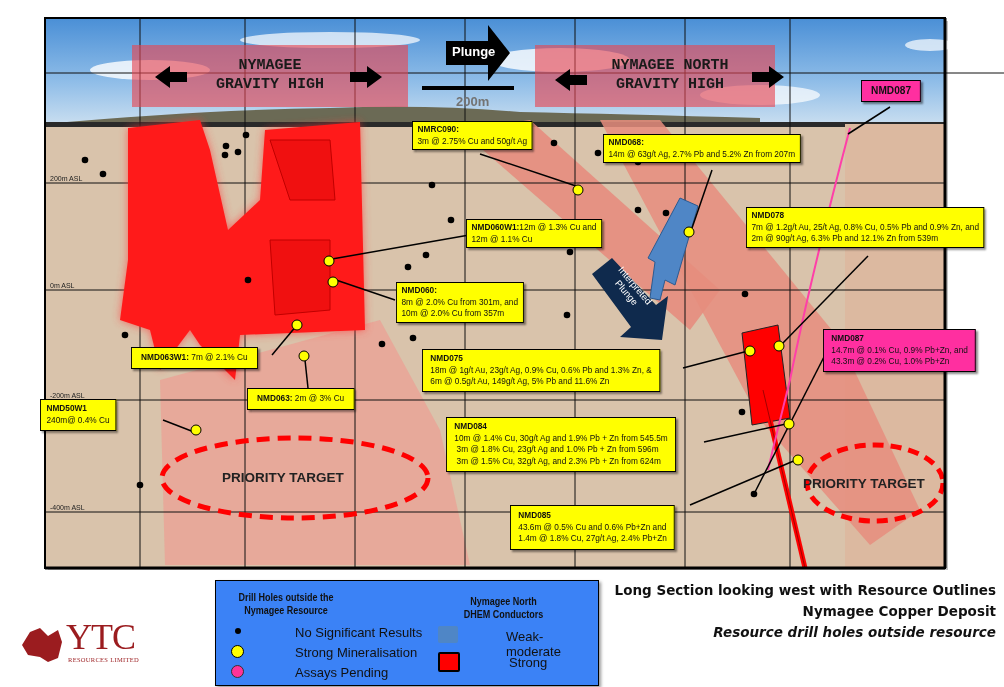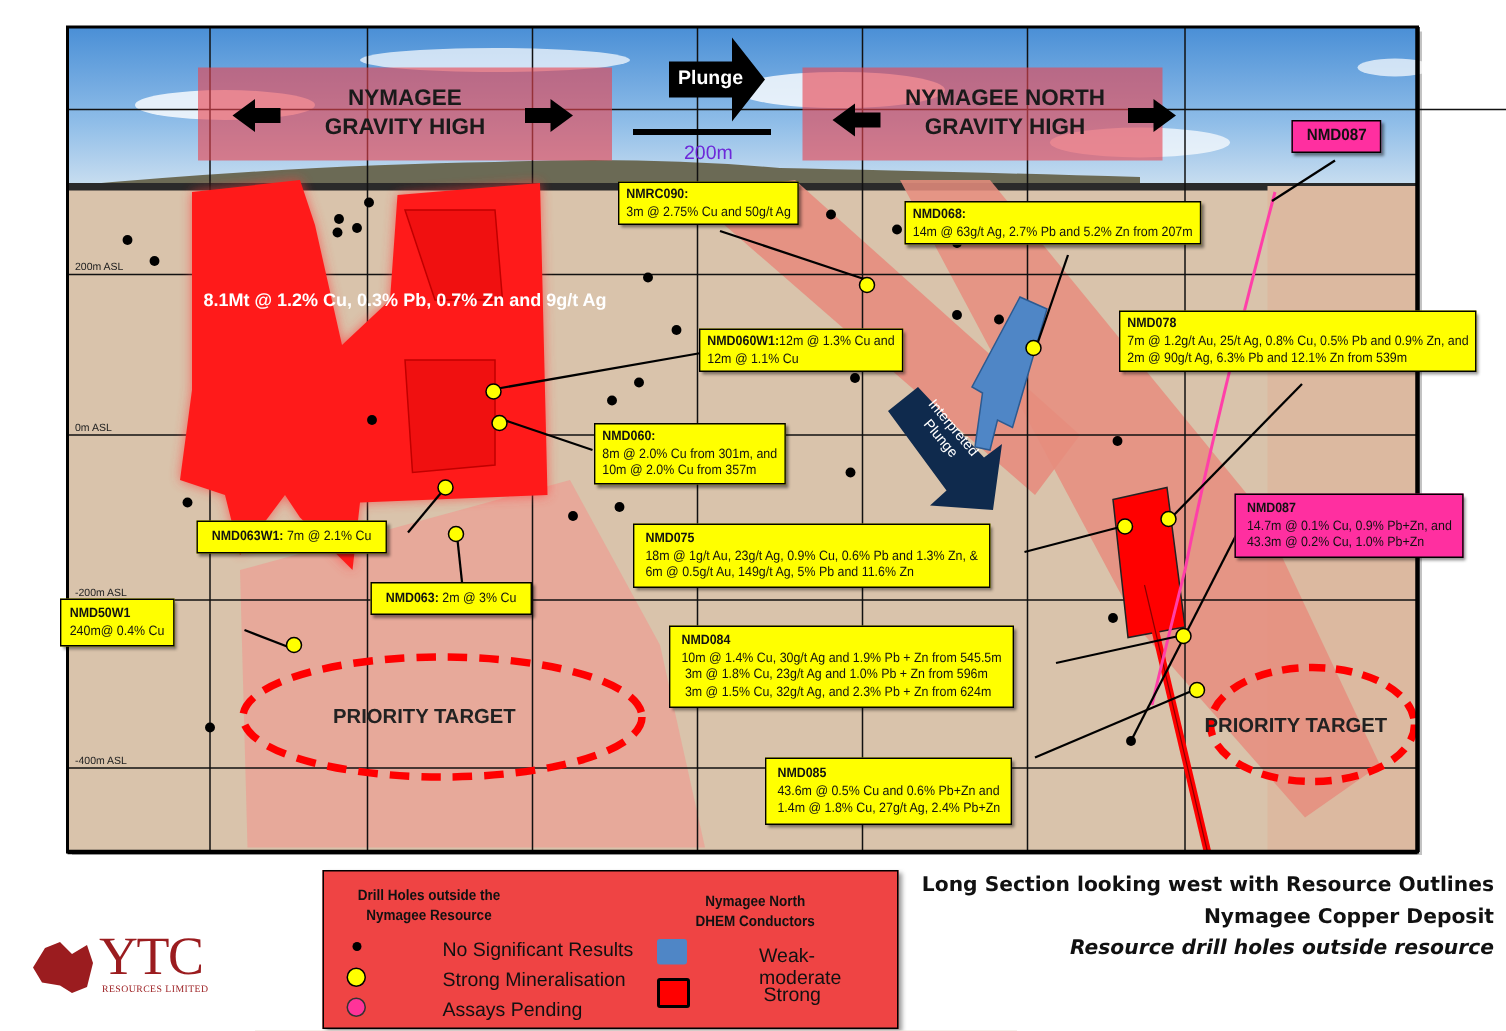--- a/index.html
+++ b/index.html
@@ -1,23 +1,23 @@
 <!DOCTYPE html>
 <html><head>
 <meta charset="utf-8">
 <style>
   html, body { margin:0; padding:0; background:#ffffff; }
   body { width:1004px; height:687px; position:relative; overflow:hidden; font-family:"Liberation Sans", sans-serif; }
   #map { position:absolute; left:0; top:0; width:1004px; height:687px; }
   .callout { position:absolute; background:#ffff00; border:1px solid #000; box-shadow:2px 2px 2px rgba(0,0,0,0.45); font-family:"Liberation Sans", sans-serif; font-size:9px; color:#111; line-height:11.5px; padding:2px 5px; white-space:nowrap; transform:scaleX(0.92); transform-origin:left top; }
   .callout.pink { background:#ff2fa0; }
   .callout b { font-weight:bold; }
-  .banner-text { position:absolute; font-family:Liberation Sans, sans-serif; font-weight:bold; font-size:15px; color:#1a1a1a; text-align:center; line-height:19px; }
+  .banner-text { position:absolute; font-family:Liberation Mono, monospace; font-weight:bold; font-size:15px; color:#1a1a1a; text-align:center; line-height:19px; }
   .axis-lbl { position:absolute; font-size:7px; color:#222; font-family:"Liberation Sans", sans-serif; }
-  .legend-box { position:absolute; background:#ef4444; border:1px solid #000; box-shadow:2px 2px 3px rgba(0,0,0,0.4); }
+  .legend-box { position:absolute; background:#3b82f6; border:1px solid #000; box-shadow:2px 2px 3px rgba(0,0,0,0.4); }
   .leg-title { position:absolute; font-weight:bold; font-size:10px; line-height:13px; color:#111; text-align:center; }
   .leg-item { position:absolute; font-size:13px; color:#111;padding-left:35px; }
   .title-block { position:absolute; right:8px; top:580px; text-align:right; color:#111; font-family:"DejaVu Sans", sans-serif; }
   .title-block div { font-size:13.5px; line-height:21px; font-weight:bold; }
   .title-block .it { font-style:italic; }
 </style>
 </head>
 <body>
 
 <svg id="map" viewBox="0 0 1004 687" xmlns="http://www.w3.org/2000/svg">
@@ -161,29 +161,28 @@
 
 <div class="banner-text" style="left:190px; top:56px; width:160px;">
   <div>NYMAGEE</div>
   <div>GRAVITY HIGH</div>
 </div>
 <div class="banner-text" style="left:580px; top:56px; width:180px;">
   <div>NYMAGEE NORTH</div>
   <div>GRAVITY HIGH</div>
 </div>
 <div style="position:absolute; left:452px; top:44px; color:#fff; font-weight:bold; font-size:13px;">Plunge</div>
-<div style="position:absolute; left:456px; top:94px; color:#6d28d9; font-weight:normal; font-size:13px;">200m</div>
+<div style="position:absolute; left:456px; top:94px; color:#737373; font-weight:bold; font-size:13px;">200m</div>
 
 <div class="axis-lbl" style="left:50px; top:175px;">200m ASL</div>
 <div class="axis-lbl" style="left:50px; top:282px;">0m ASL</div>
 <div class="axis-lbl" style="left:50px; top:392px;">-200m ASL</div>
 <div class="axis-lbl" style="left:50px; top:504px;">-400m ASL</div>
 
 <div style="position:absolute; left:125px; top:192px; width:290px; text-align:center; color:#fff; font-weight:bold; font-size:12px; line-height:17px;">
-  <div>8.1Mt @  1.2% Cu, 0.3% Pb, 0.7% Zn and 9g/t Ag</div>
 </div>
 
 <div style="position:absolute; left:596px; top:278px; width:70px; color:#fff; font-size:9.5px; line-height:11px; text-align:center; transform:rotate(50deg); transform-origin:center;">
   <div>Interpreted</div>
   <div>Plunge</div>
 </div>
 
 <div style="position:absolute; left:222px; top:470px; font-weight:bold; font-size:13.5px; color:#222;">PRIORITY TARGET</div>
 <div style="position:absolute; left:803px; top:476px; font-weight:bold; font-size:13.5px; color:#222;">PRIORITY TARGET</div>
 

